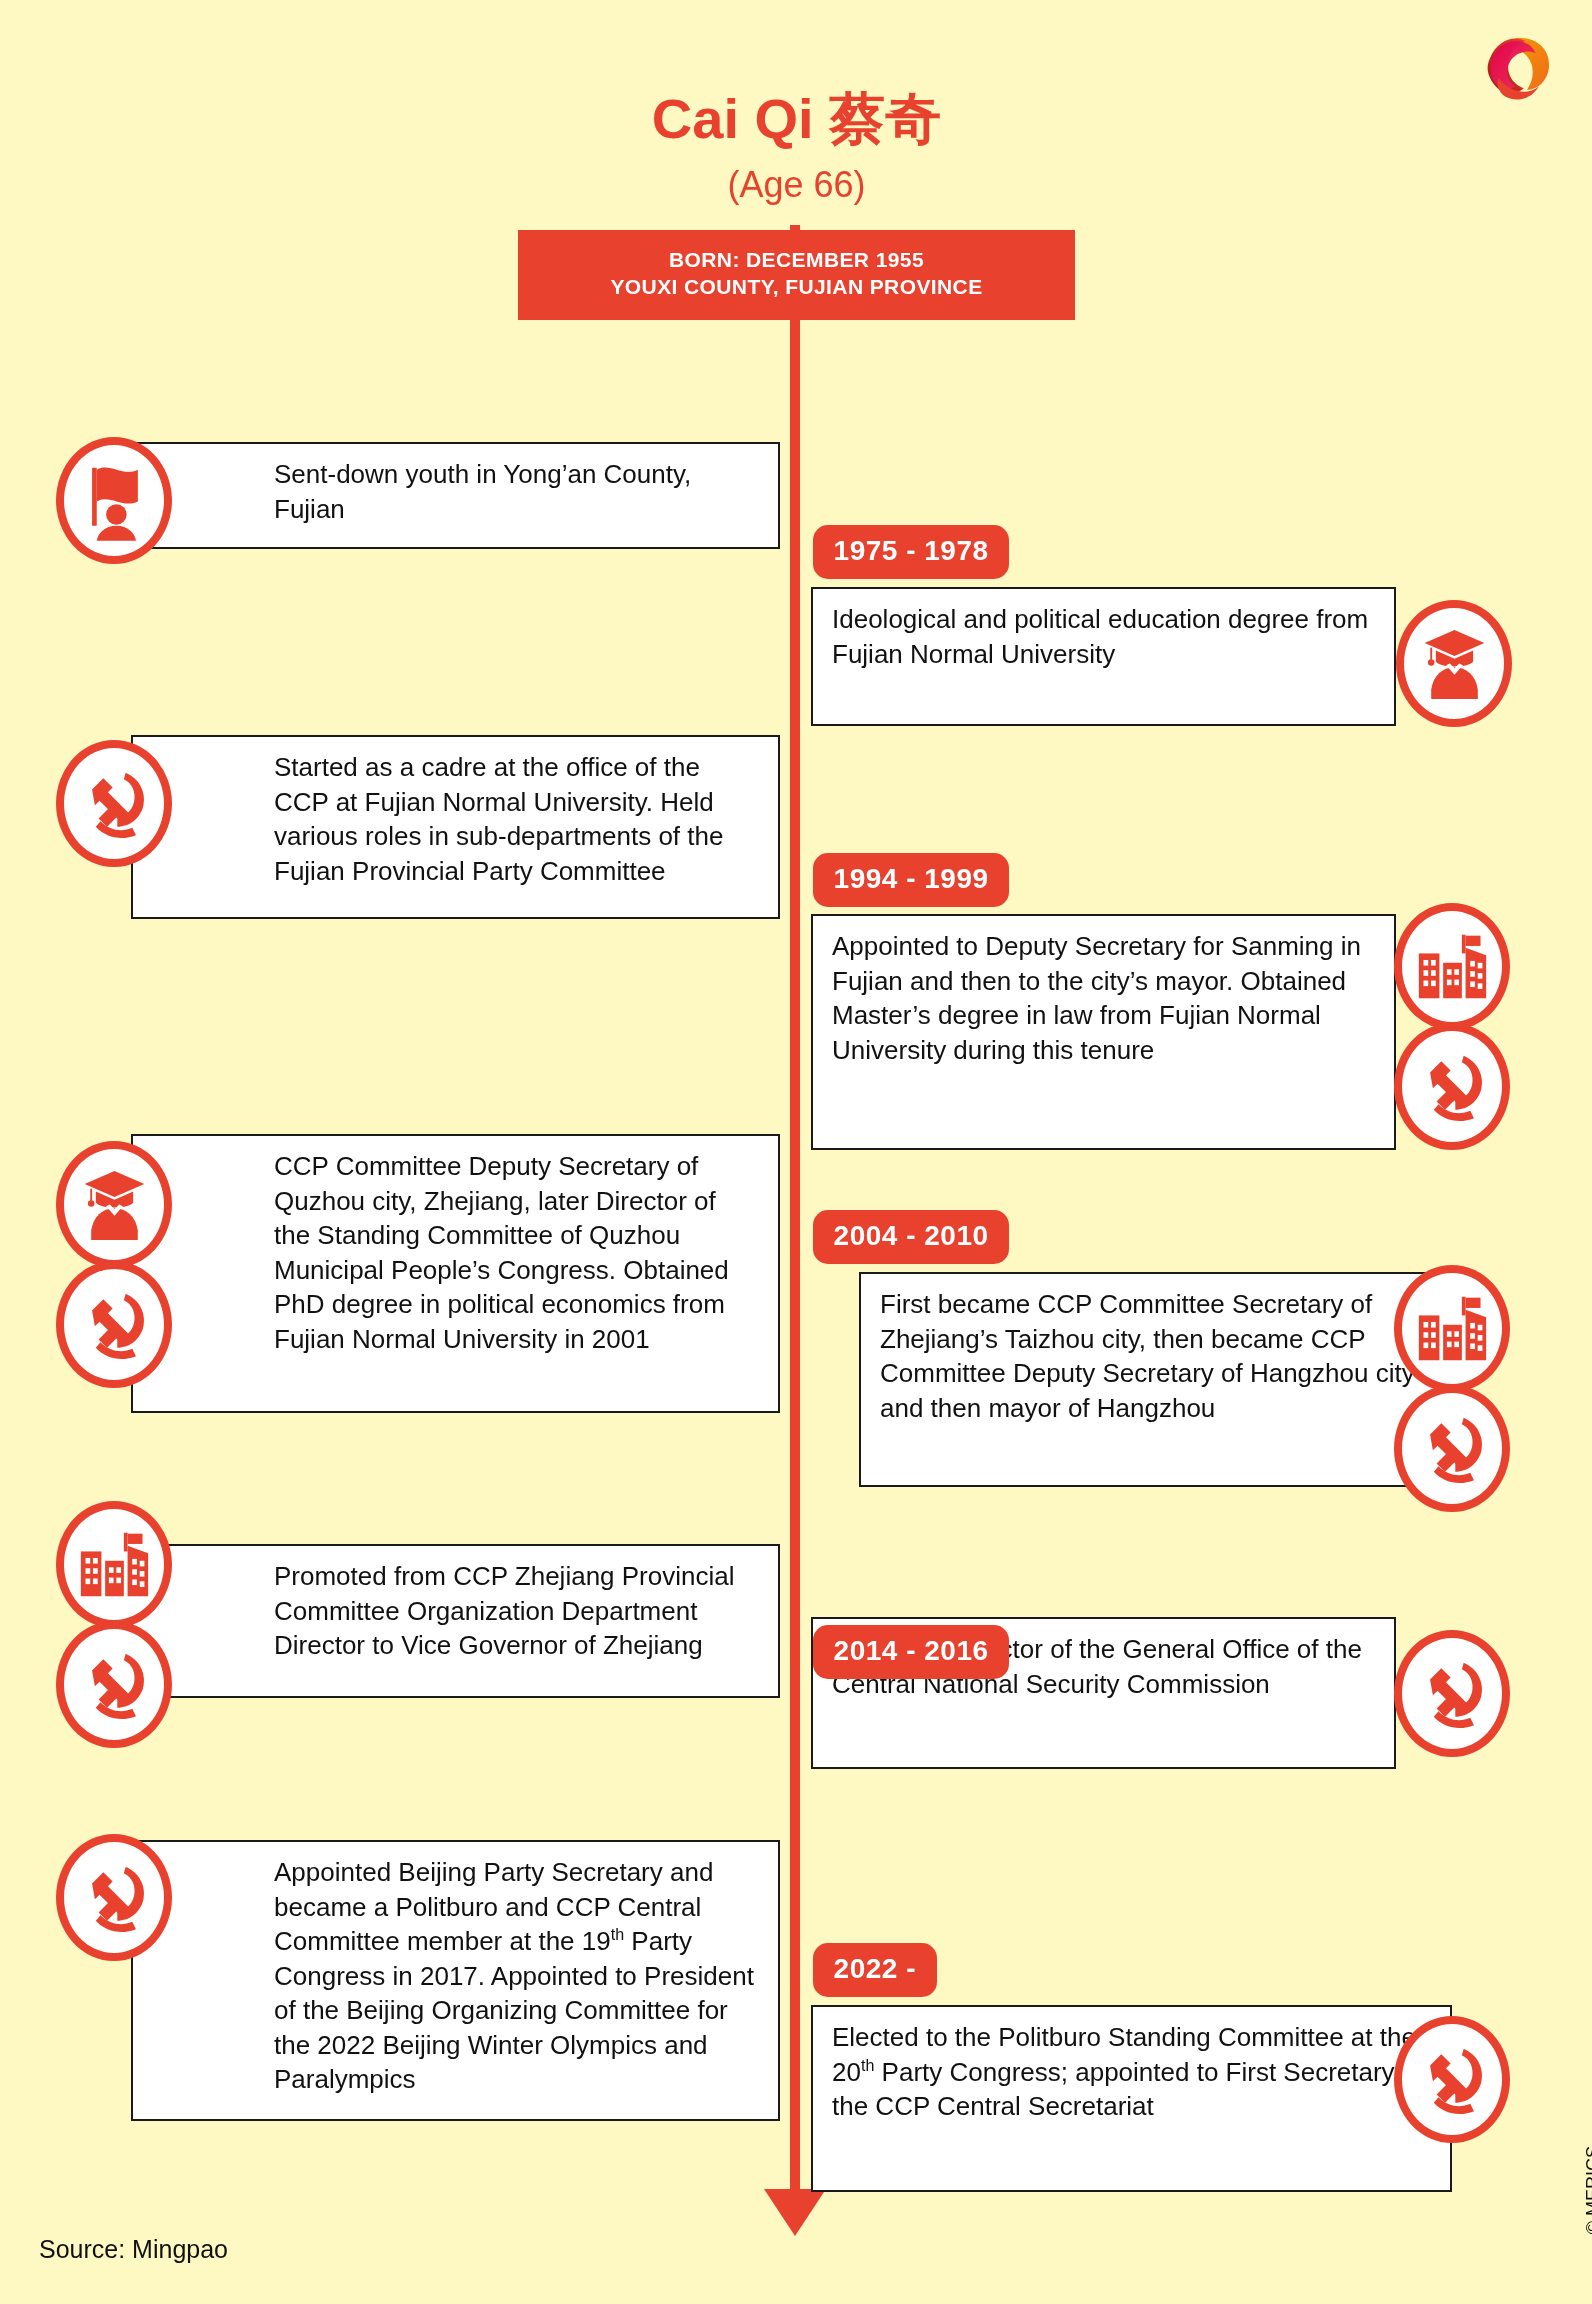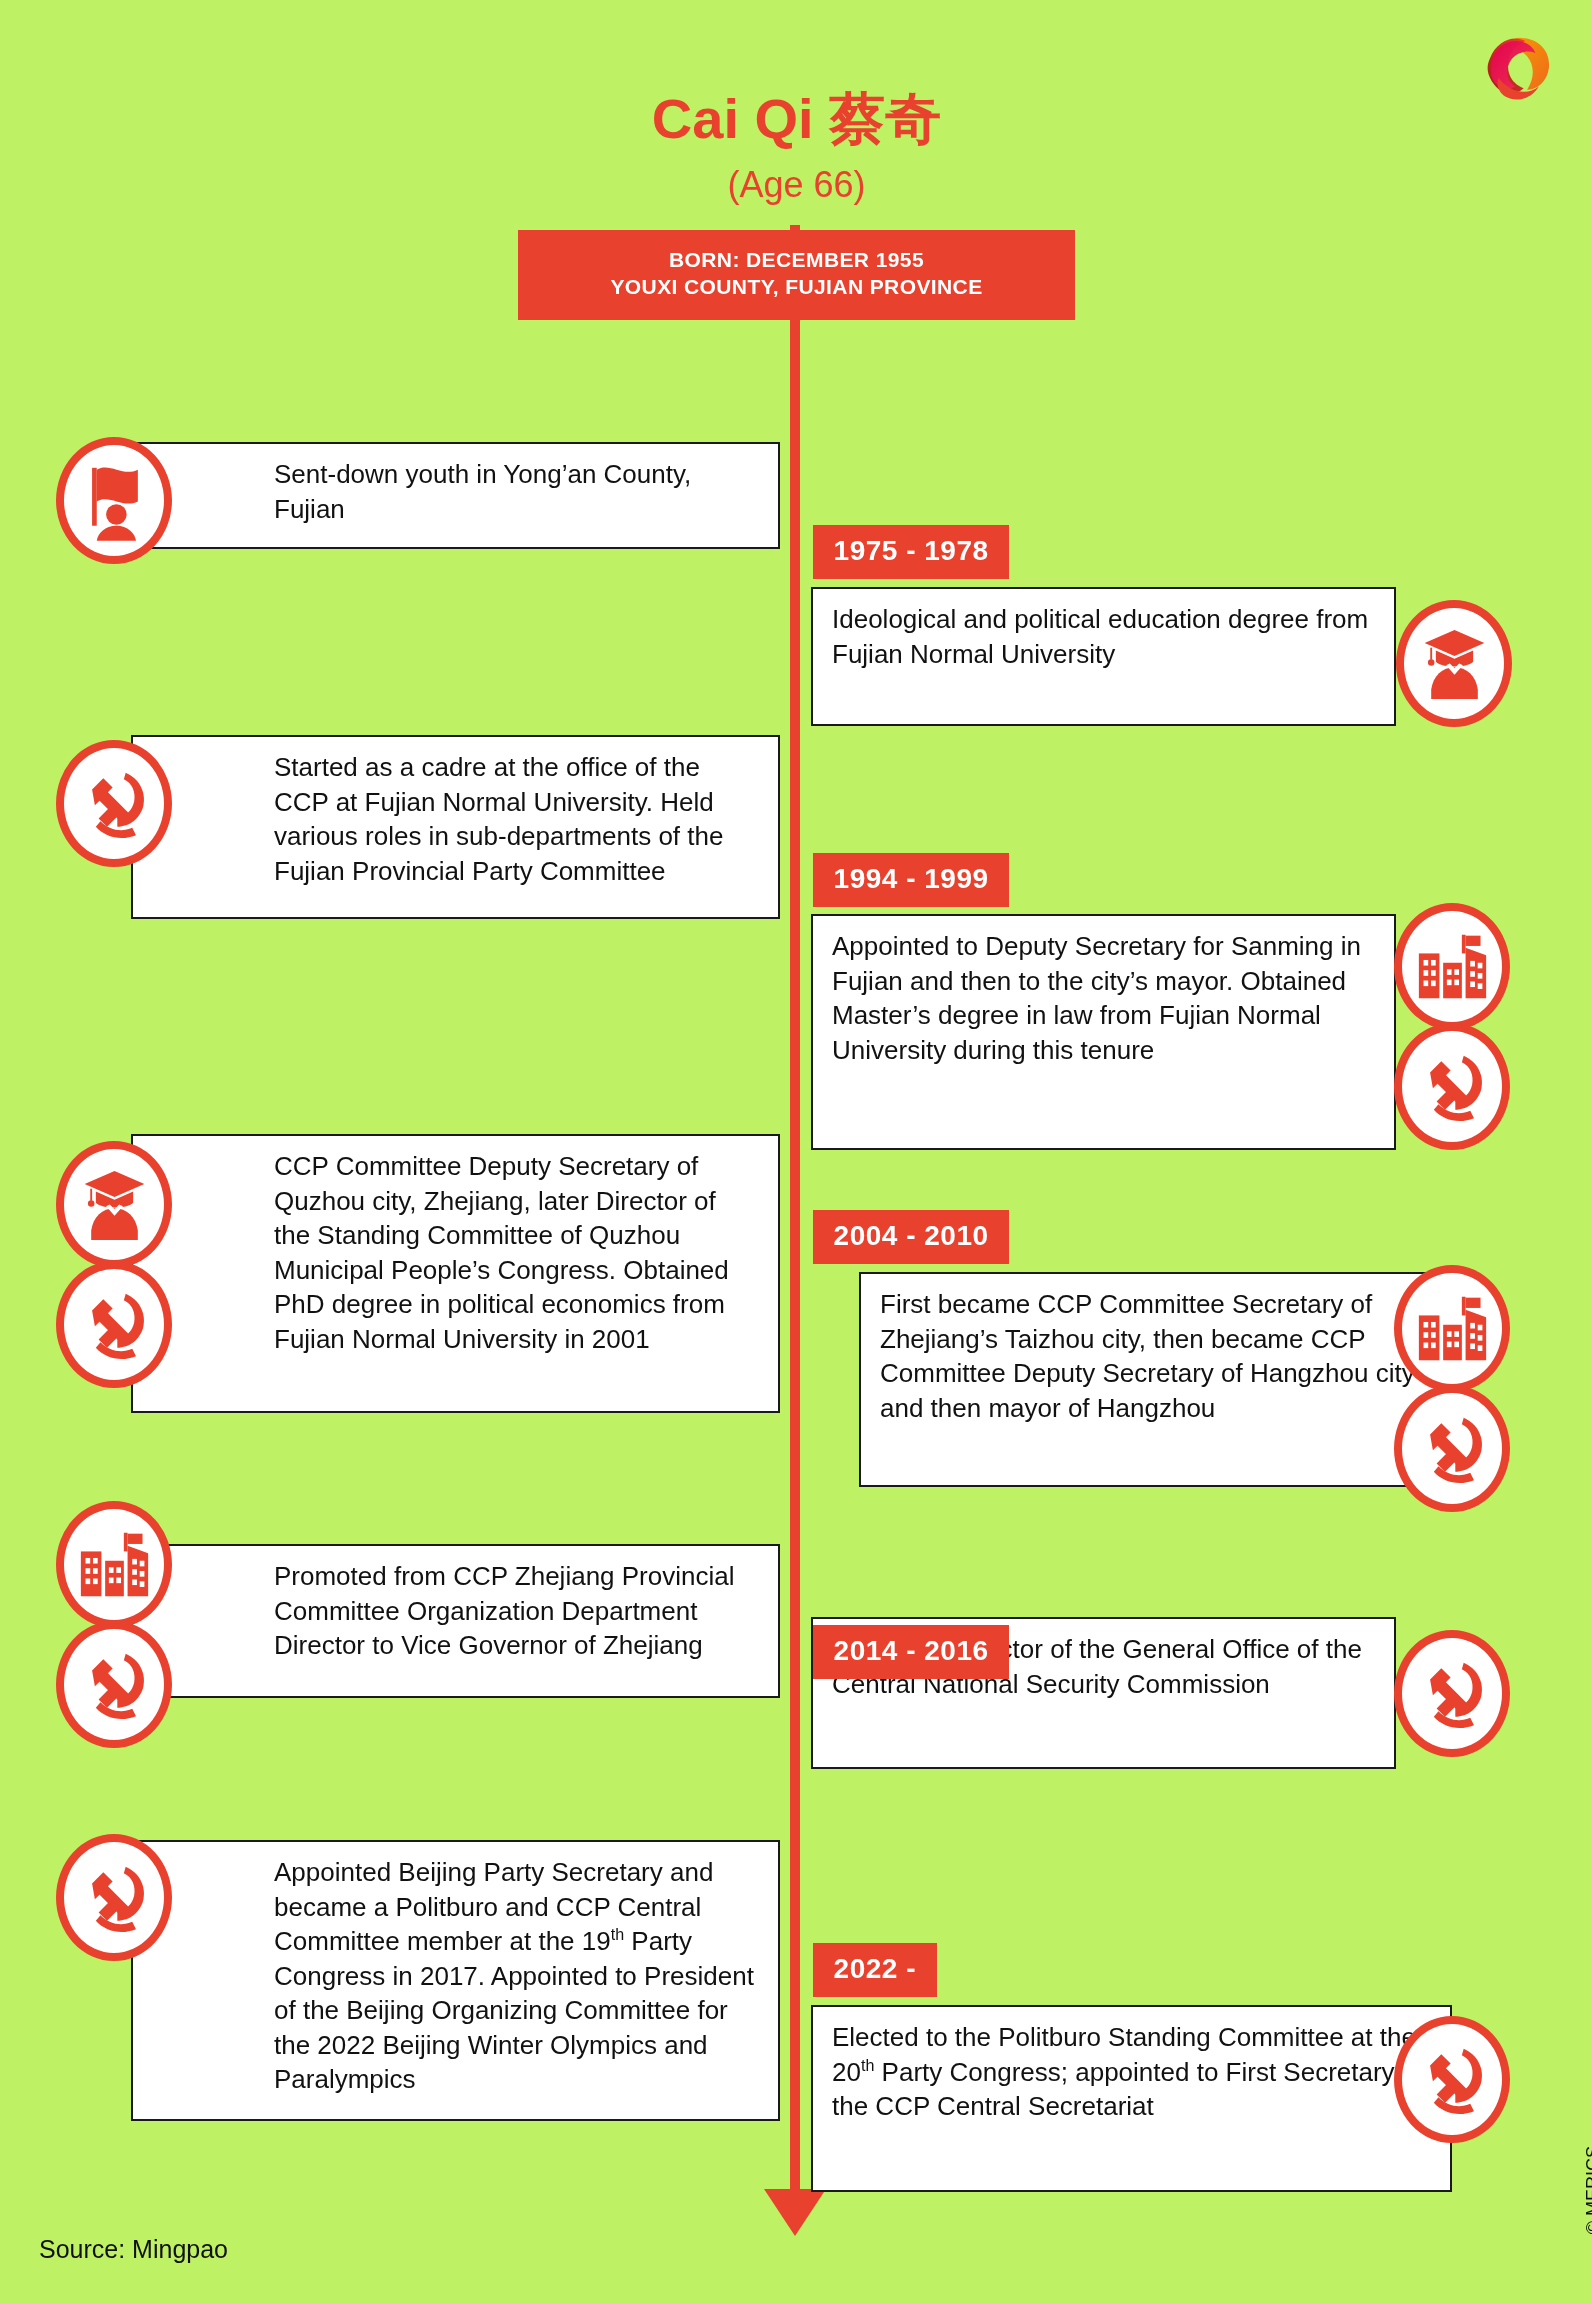--- a/index.html
+++ b/index.html
@@ -7,21 +7,21 @@
     padding: 0;
     background: #ffffff;
   }
   body {
     font-family: "Liberation Sans", sans-serif;
   }
   #page {
     position: relative;
     width: 1593px;
     height: 2305px;
-    background: #bef264;
+    background: #fef9c3;
     overflow: hidden;
   }
 
   
   .logo {
     position: absolute;
     top: 26px;
     right: 34px;
     width: 84px;
     height: 84px;
@@ -96,20 +96,21 @@
     position: absolute;
     background: #E8422E;
     color: #ffffff;
     font-size: 28px;
     font-weight: bold;
     letter-spacing: 0.5px;
     padding: 10.3px 20.6px 12px 20.6px;
     box-sizing: border-box;
     z-index: 4;
     white-space: nowrap;
+    border-radius: 15px;
   }
 
   .card {
     position: absolute;
     border: 2.8px solid #1a1a1a;
     background: #ffffff;
     box-sizing: border-box;
     z-index: 3;
   }
   .card-text {

